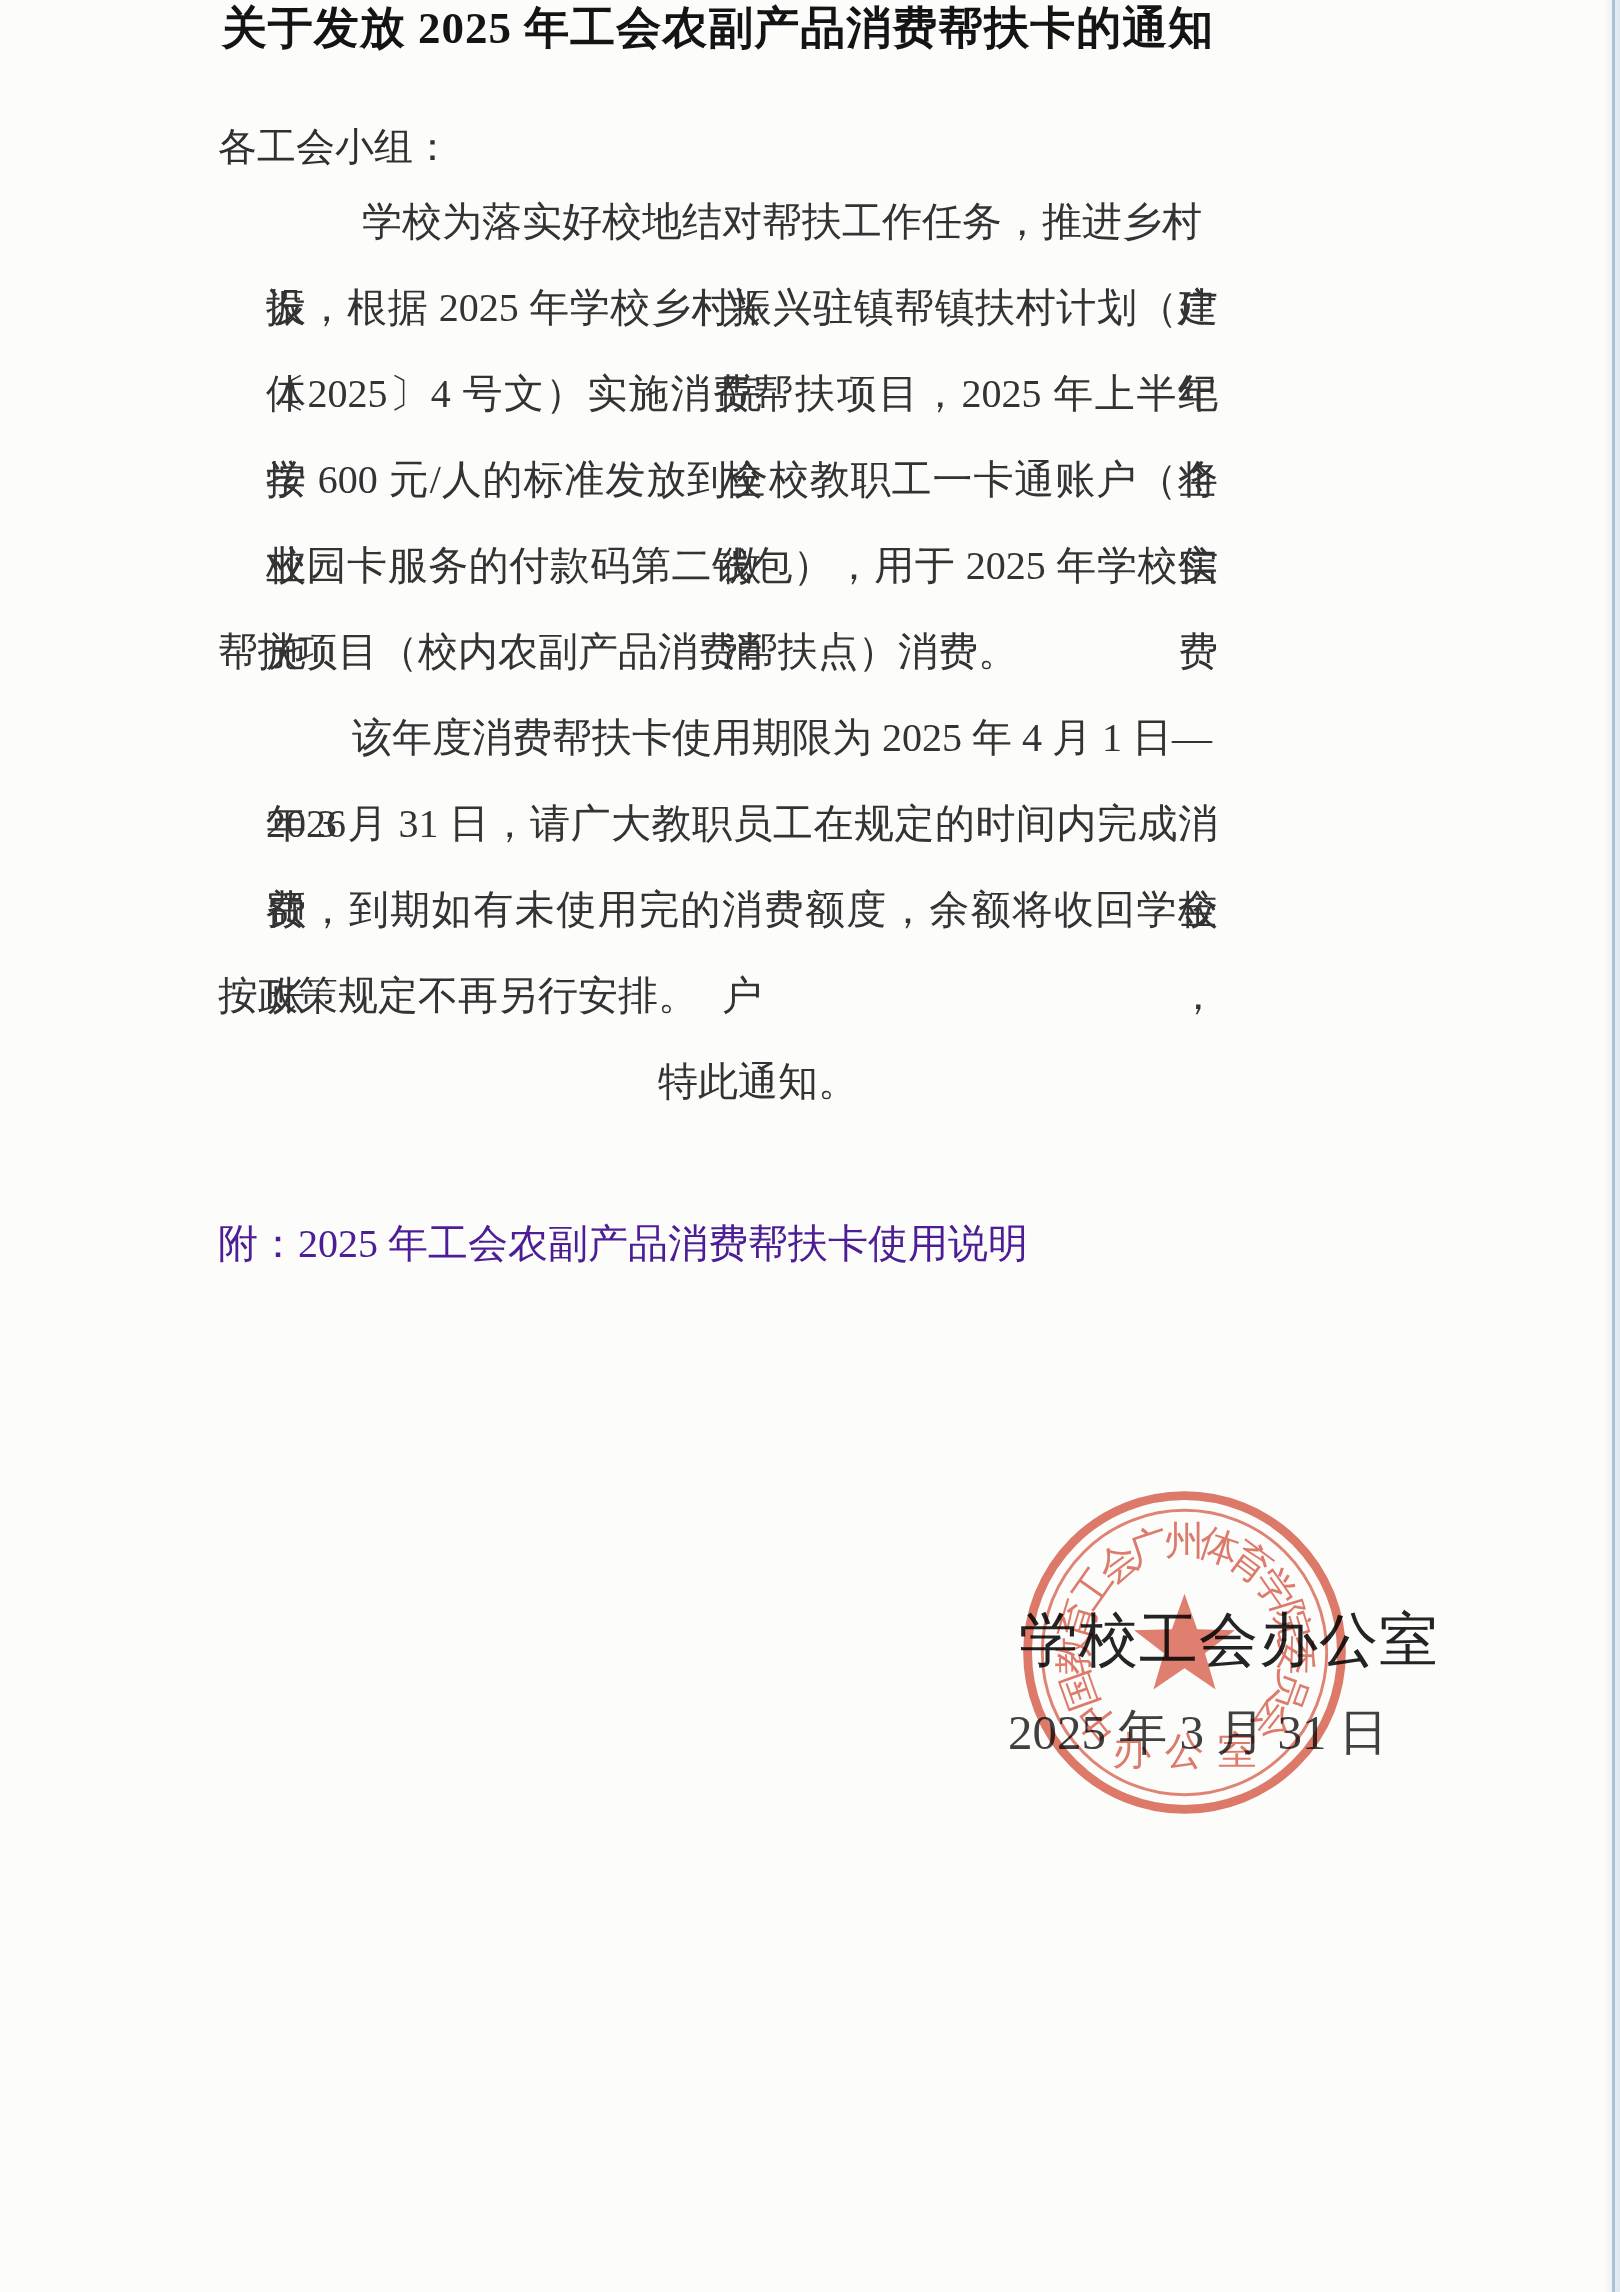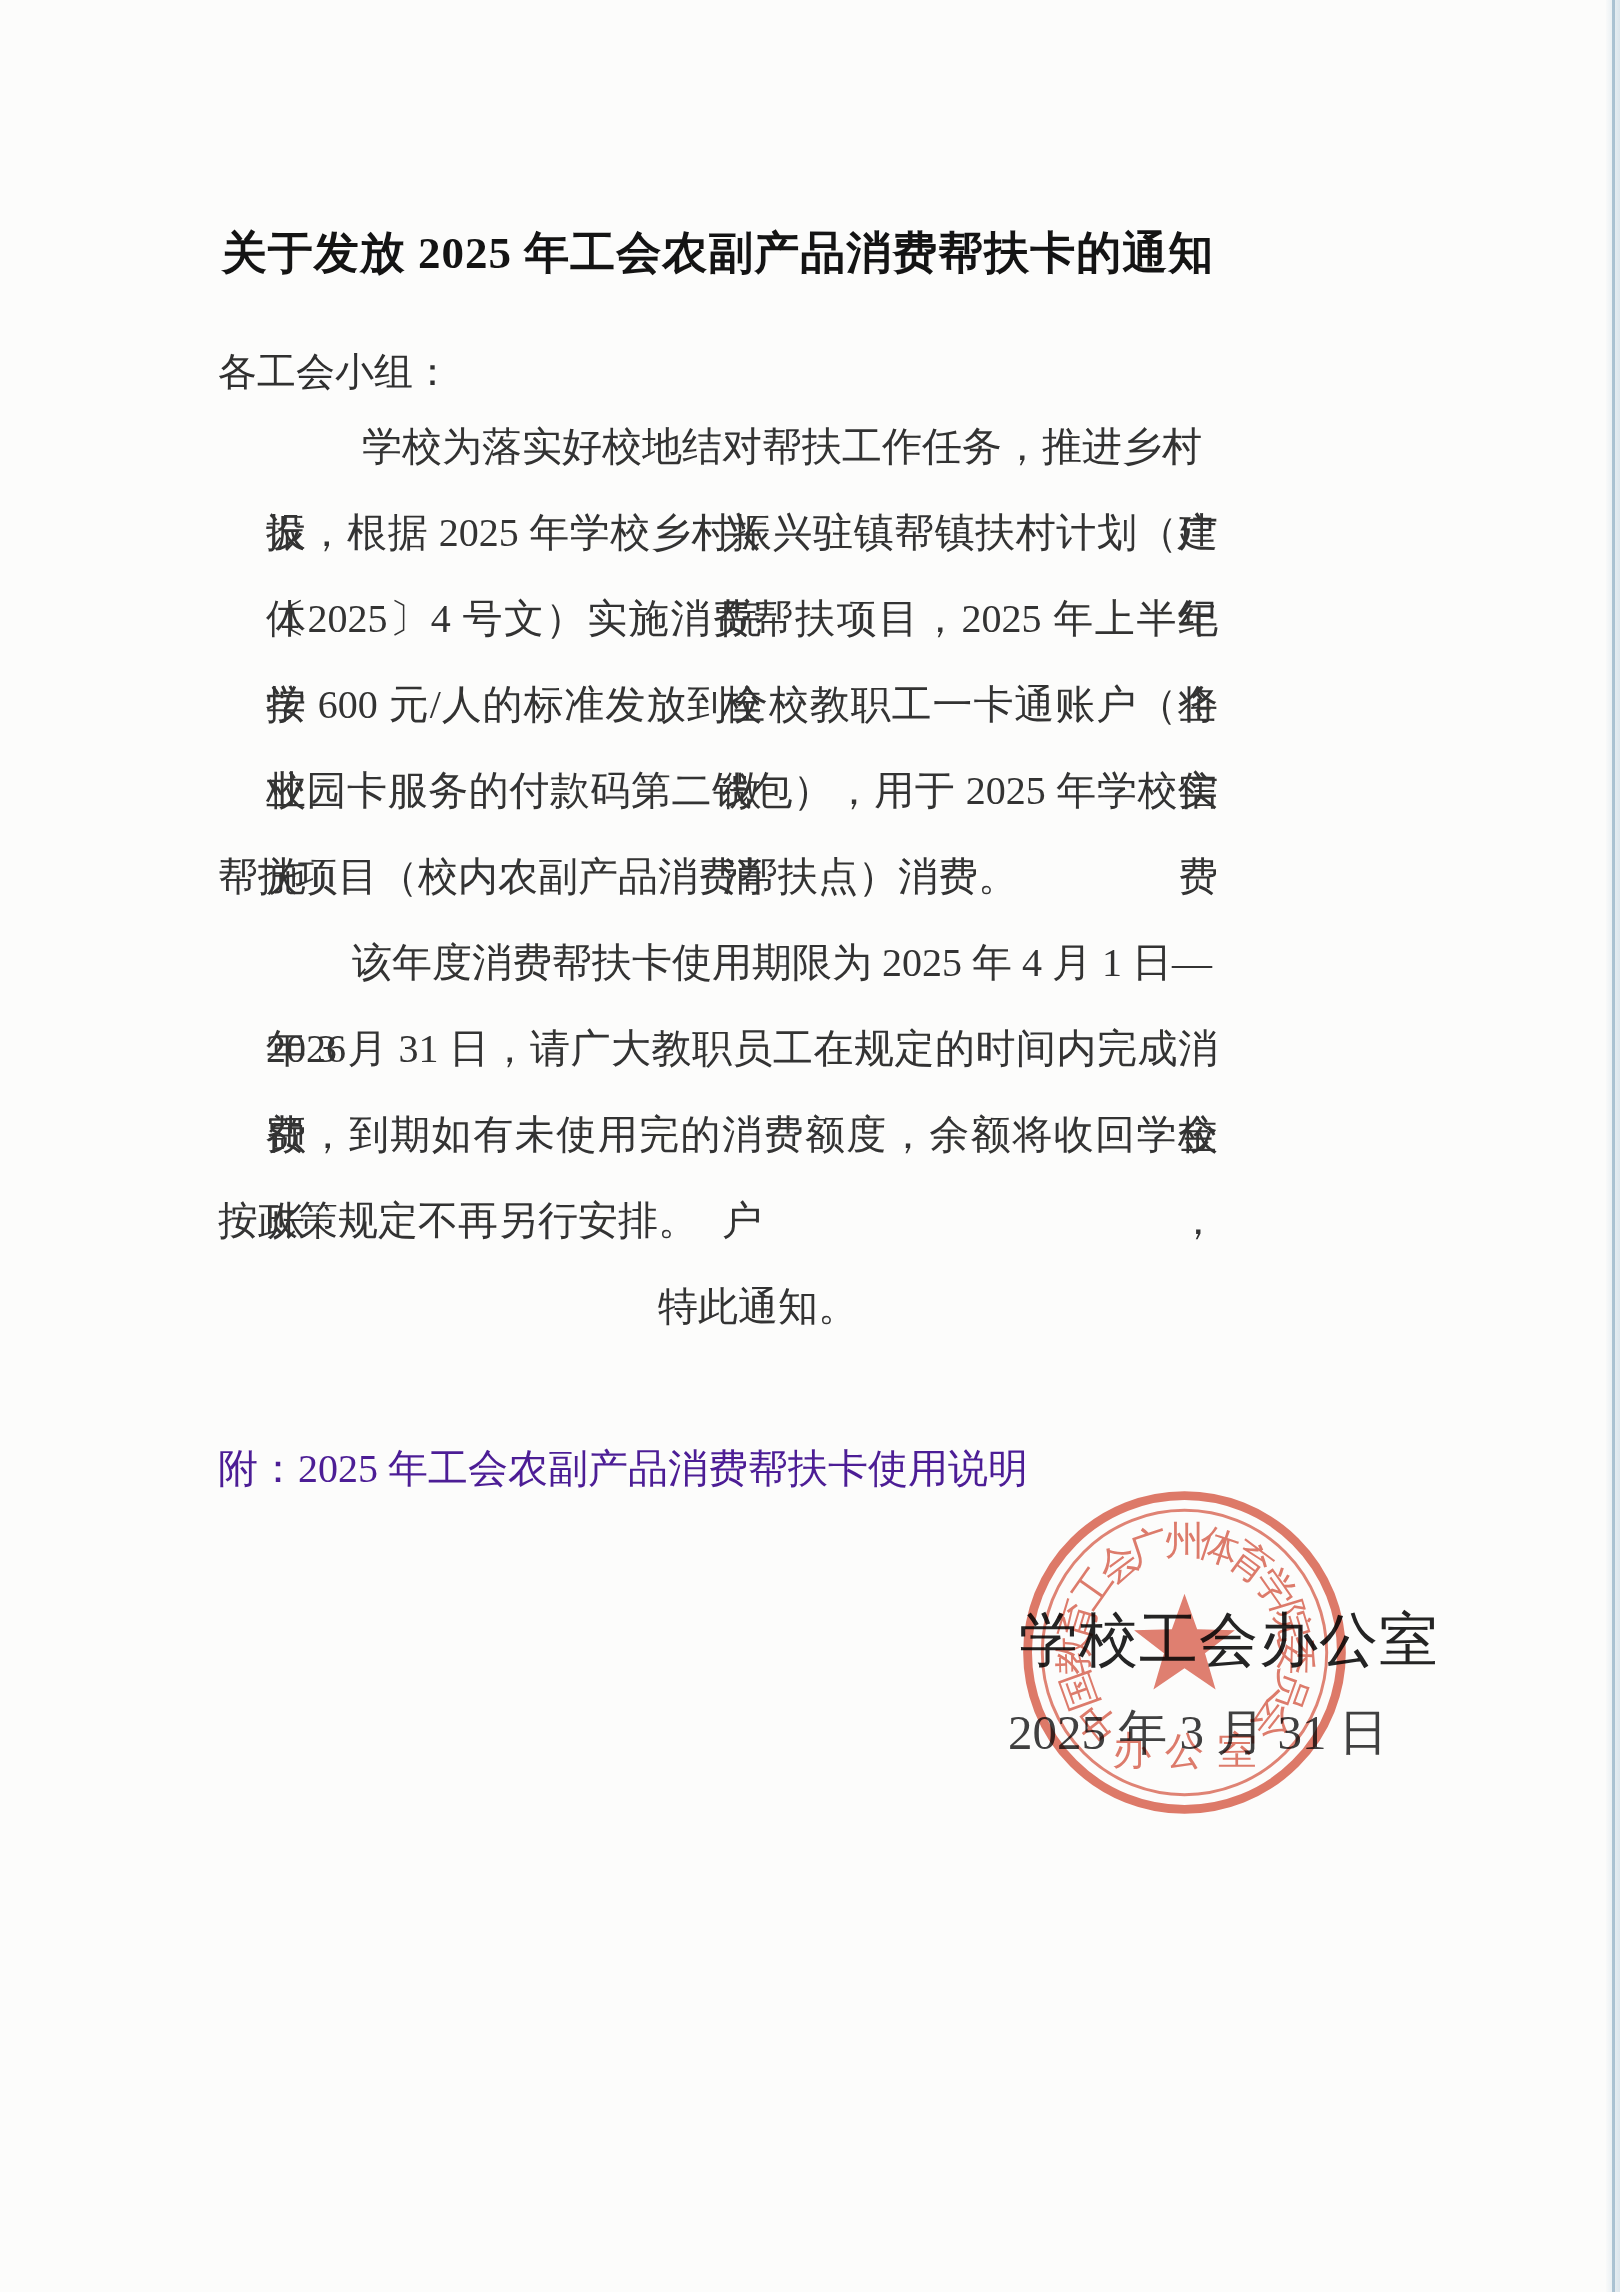--- a/index.html
+++ b/index.html
@@ -9,21 +9,20 @@
     position: relative;
     overflow: hidden;
     font-family: "Liberation Serif", "DejaVu Serif", serif;
     color: #2b2b2b;
   }
   .page { position: absolute; inset: 0; }
 
   .doc { position: absolute; left: 218px; top: 0; width: 1000px; }
 
   .title {
-    padding-top: 225px;
     text-align: center;
     font-size: 45px;
     line-height: 57px;
     font-weight: bold;
     color: #141414;
     letter-spacing: 1px;
   }
 
   .salutation {
     margin-top: 65px;

